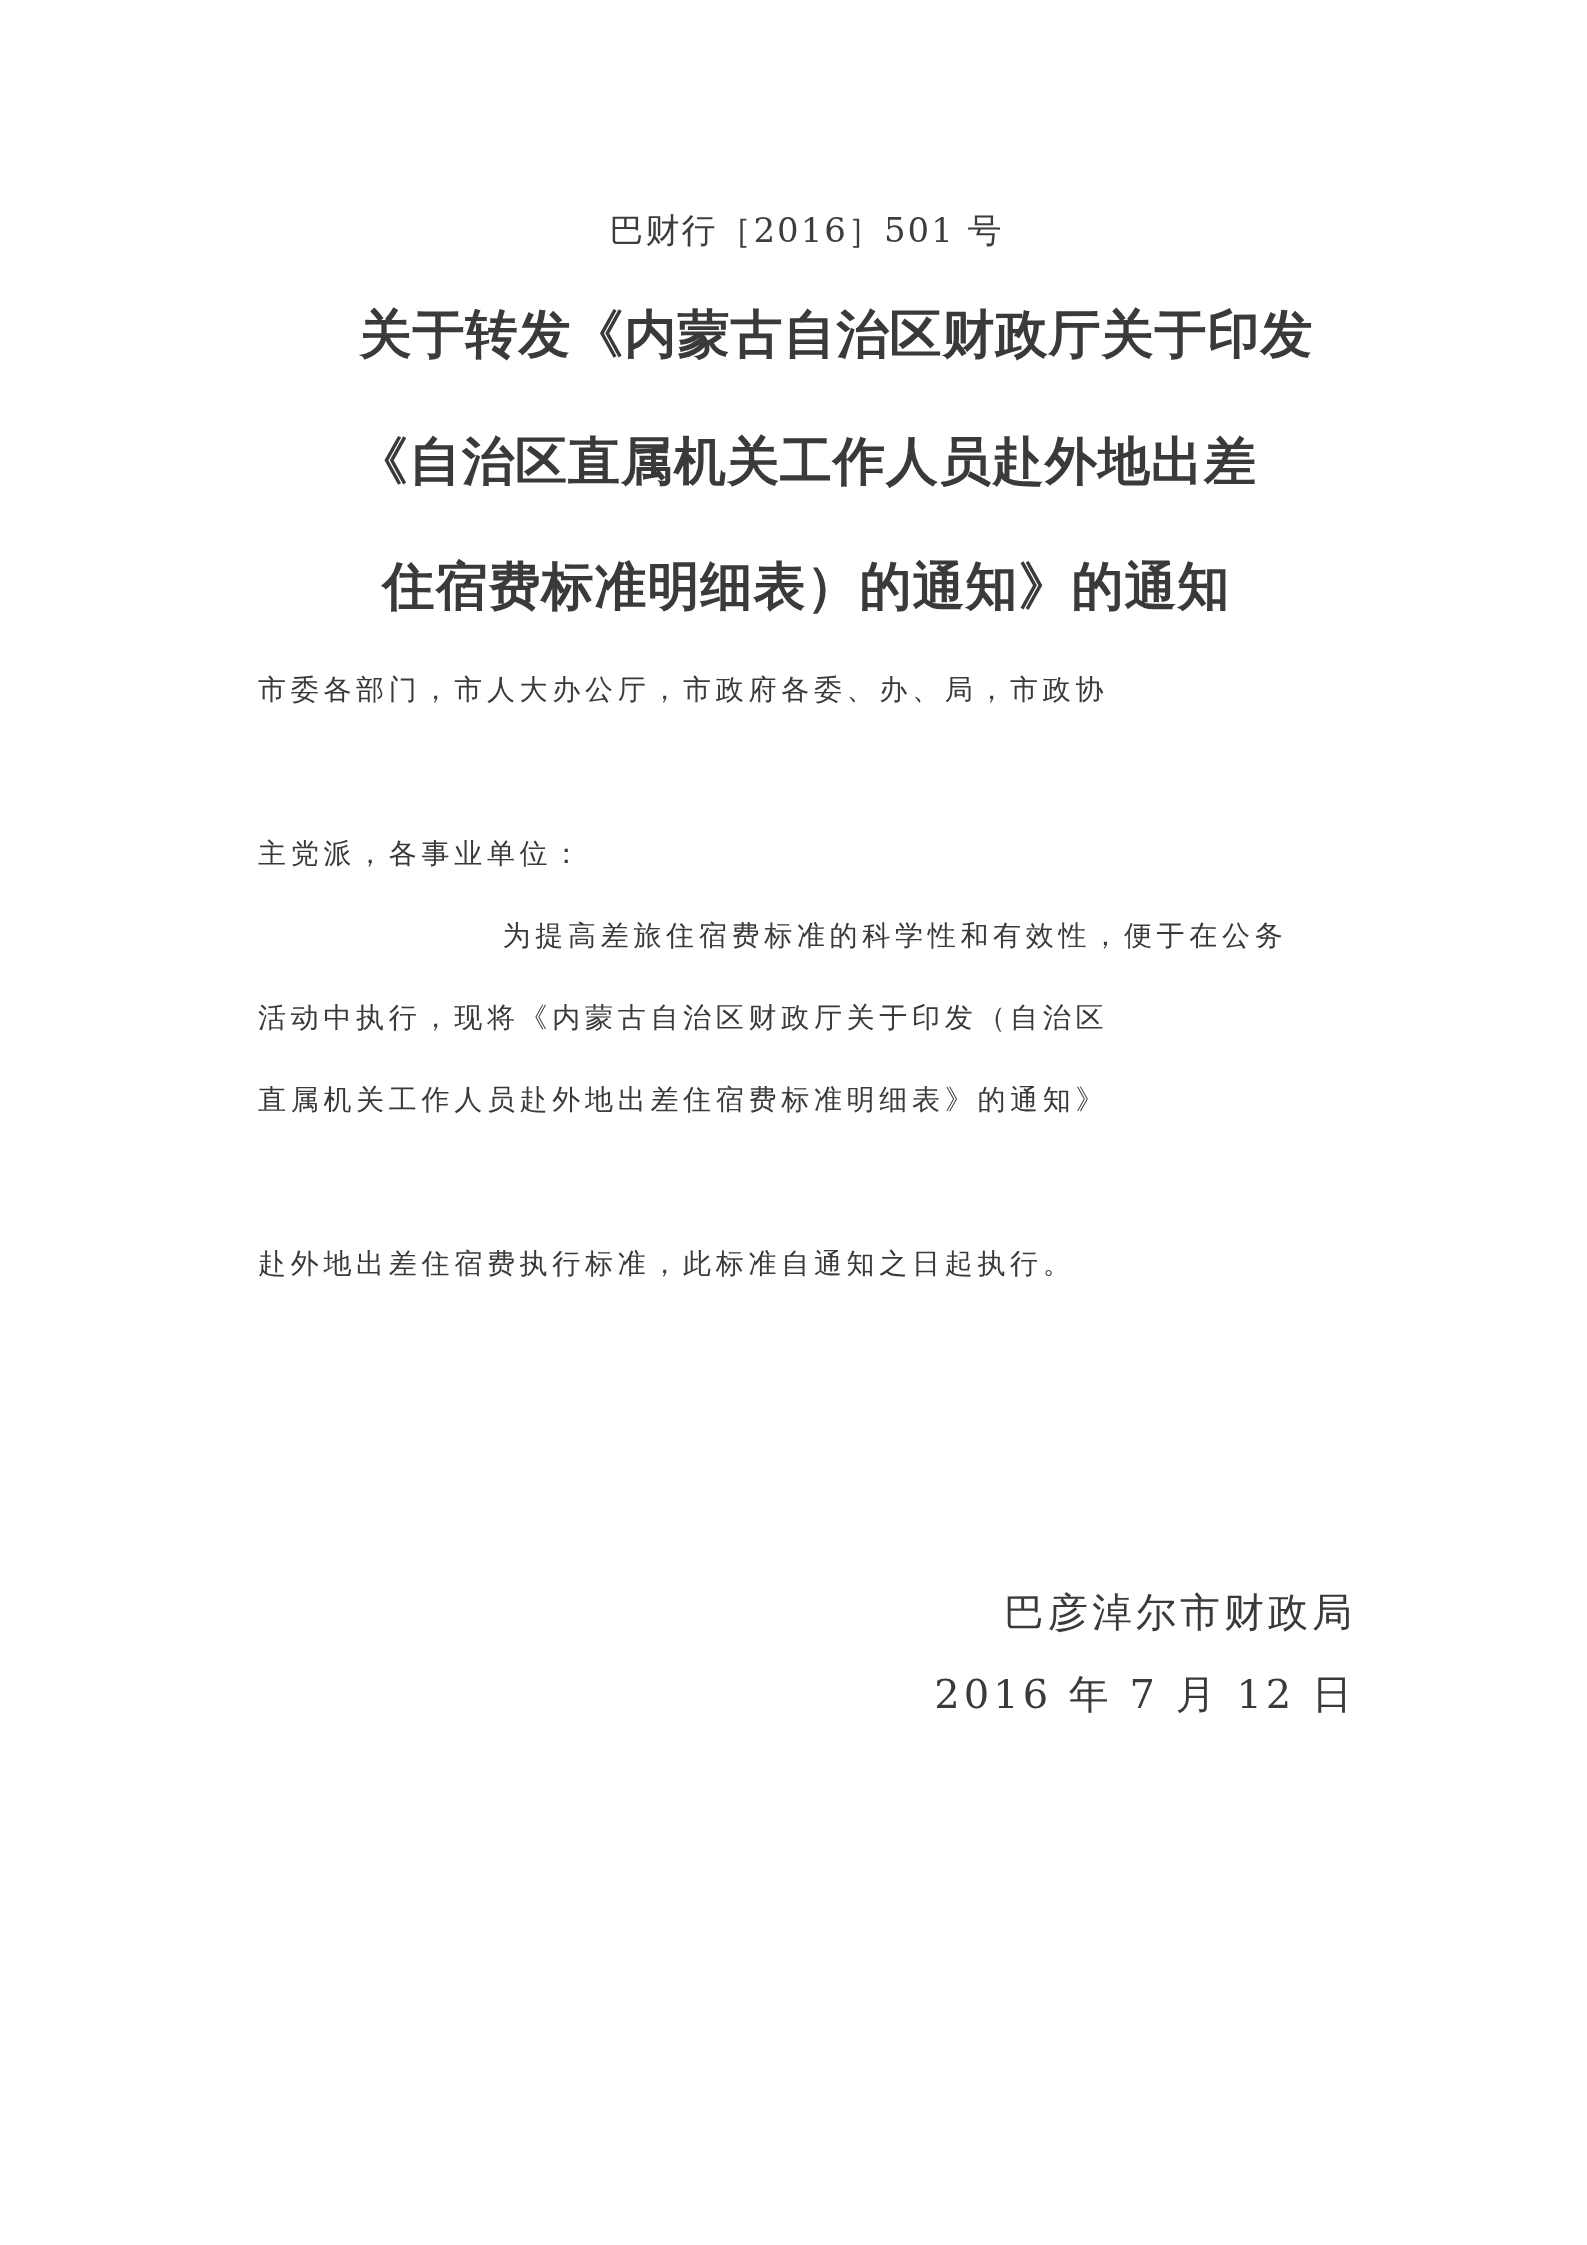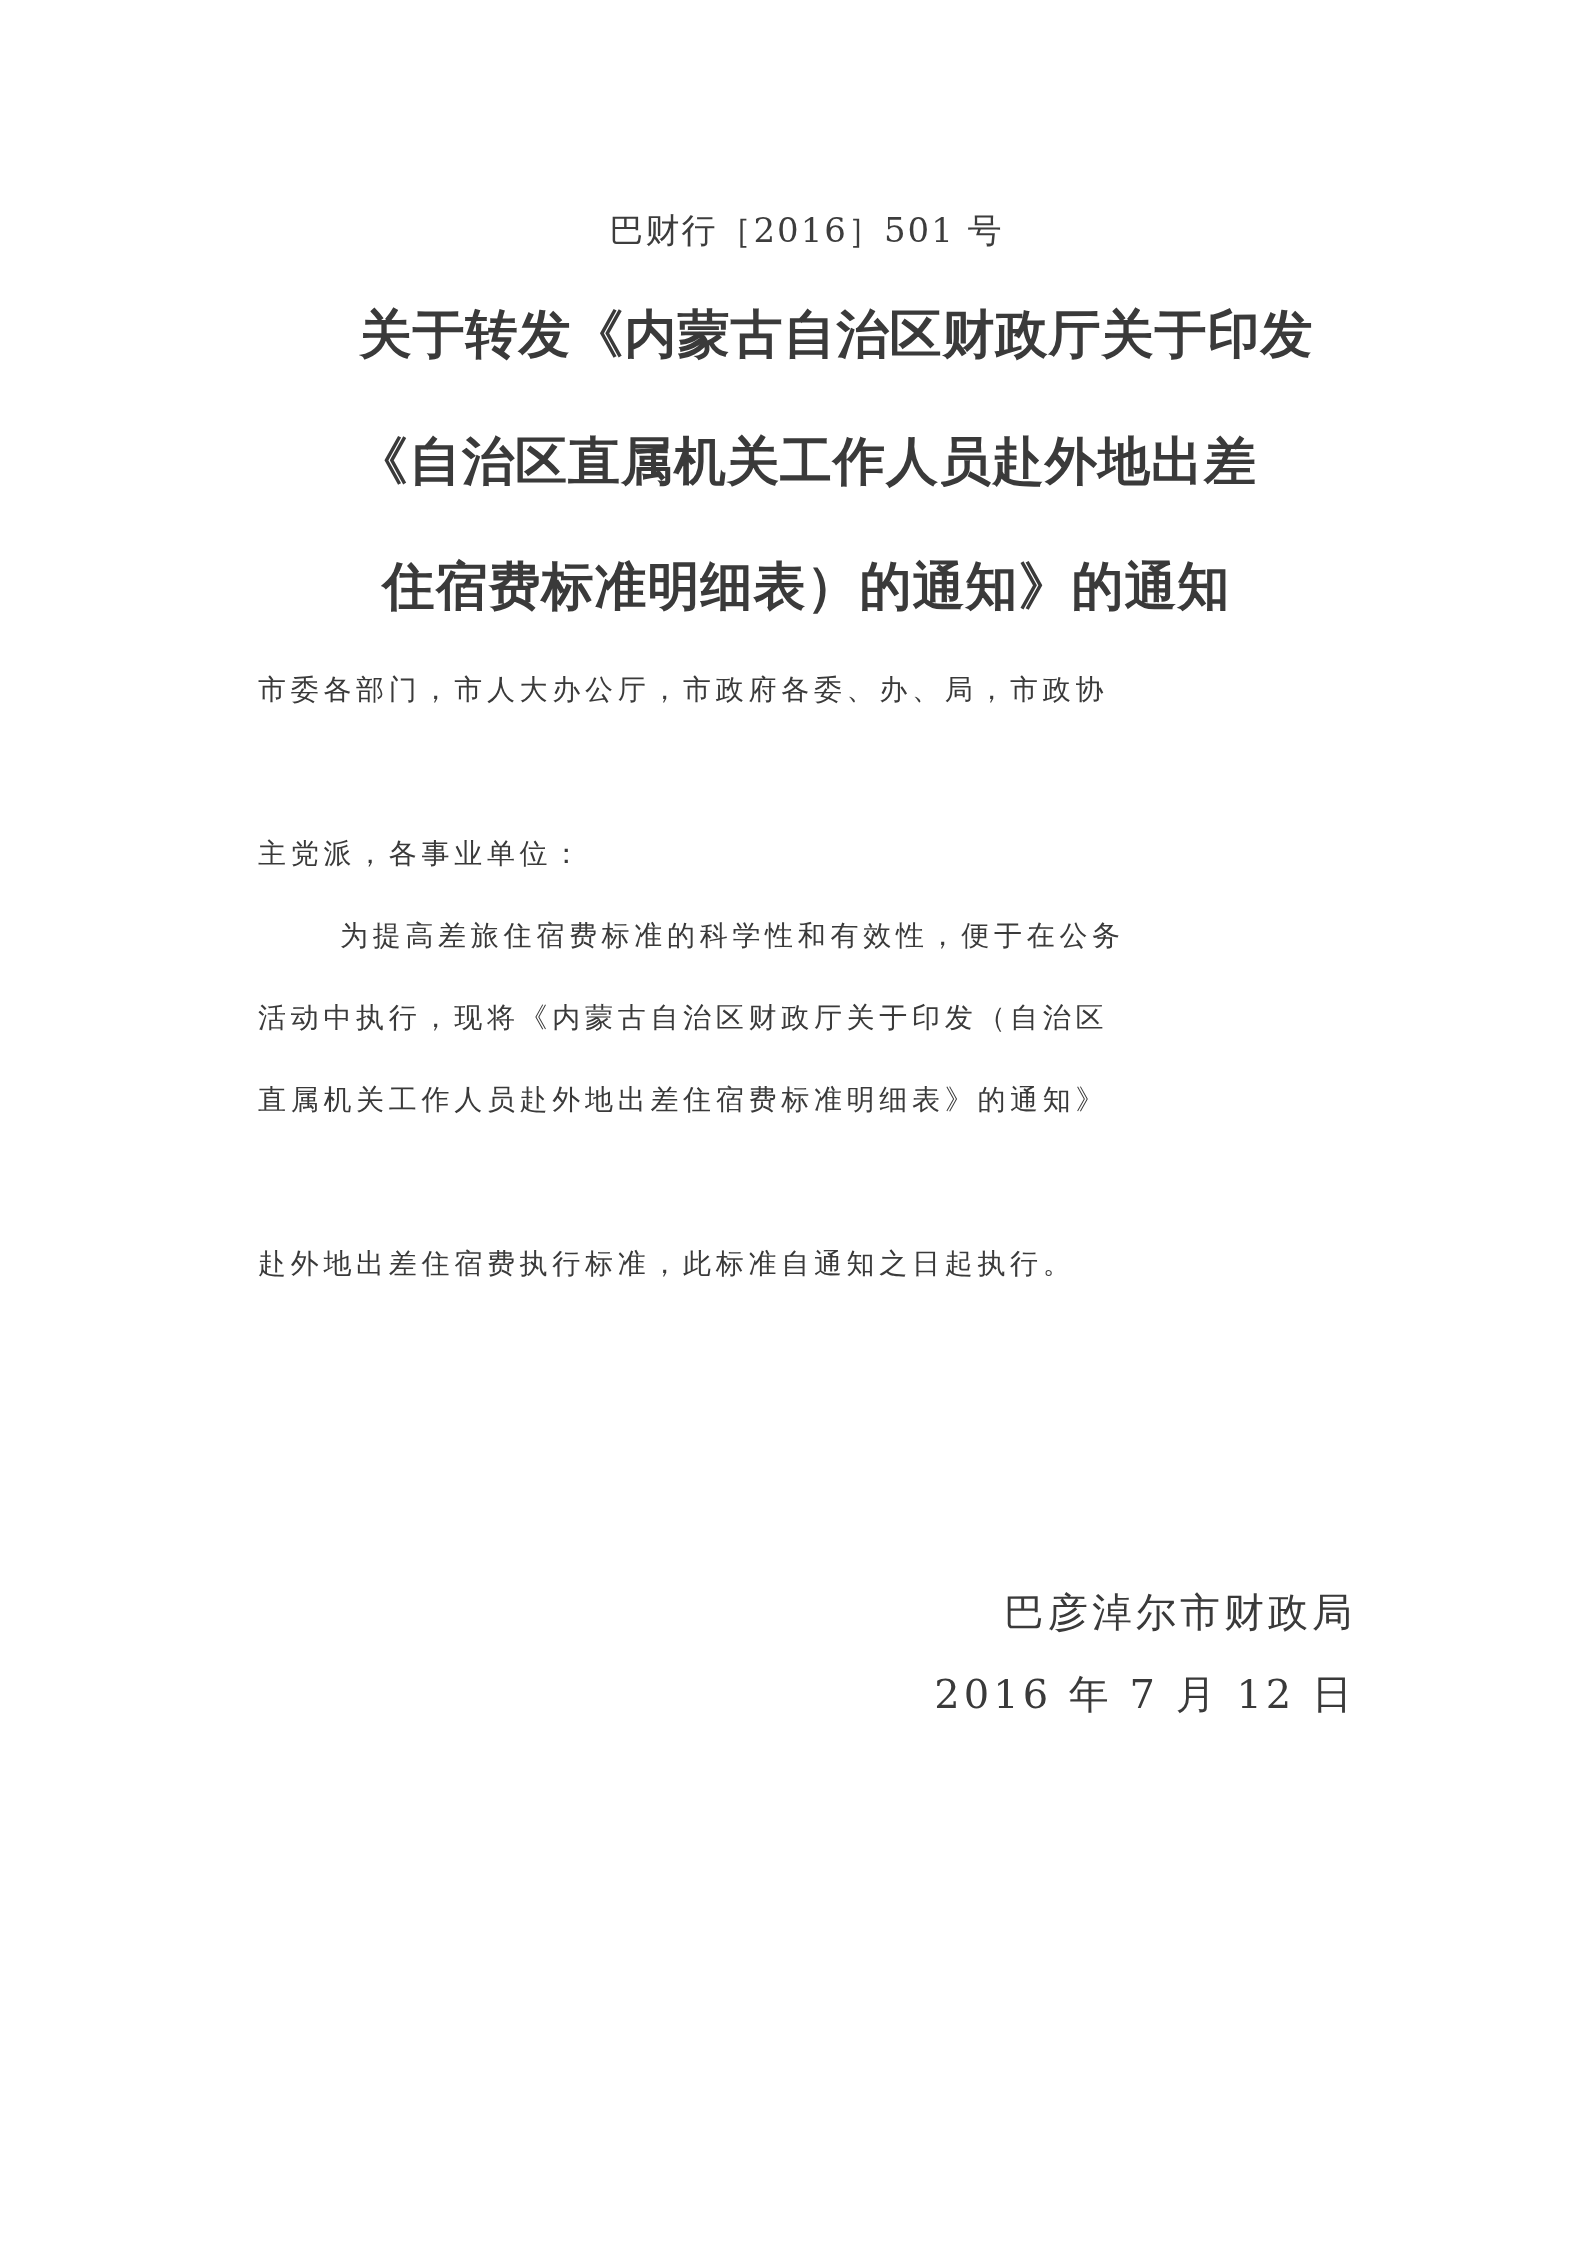--- a/index.html
+++ b/index.html
@@ -25,20 +25,20 @@
 <div class="page">
   <div class="doc-number">巴财行［2016］501 号</div>
 
   <div class="title l1">关于转发《内蒙古自治区财政厅关于印发</div>
   <div class="title l2">《自治区直属机关工作人员赴外地出差</div>
   <div class="title l3">住宿费标准明细表）的通知》的通知</div>
 
   <div class="body-line" style="top:670px">市委各部门，市人大办公厅，市政府各委、办、局，市政协</div>
   <div class="body-line" style="top:834px">主党派，各事业单位：</div>
 
-  <div class="body-line" style="top:916px; left:327px;">为提高差旅住宿费标准的科学性和有效性，便于在公务</div>
+  <div class="body-line" style="top:916px; left:327px;text-align:center;">为提高差旅住宿费标准的科学性和有效性，便于在公务</div>
   <div class="body-line" style="top:998px">活动中执行，现将《内蒙古自治区财政厅关于印发（自治区</div>
   <div class="body-line" style="top:1080px">直属机关工作人员赴外地出差住宿费标准明细表》的通知》</div>
   <div class="body-line" style="top:1244px">赴外地出差住宿费执行标准，此标准自通知之日起执行。</div>
 
   <div class="sig" style="top:1585px">巴彦淖尔市财政局</div>
   <div class="sig" style="top:1667px">2016 年 7 月 12 日</div>
 </div>
 
 </body></html>

